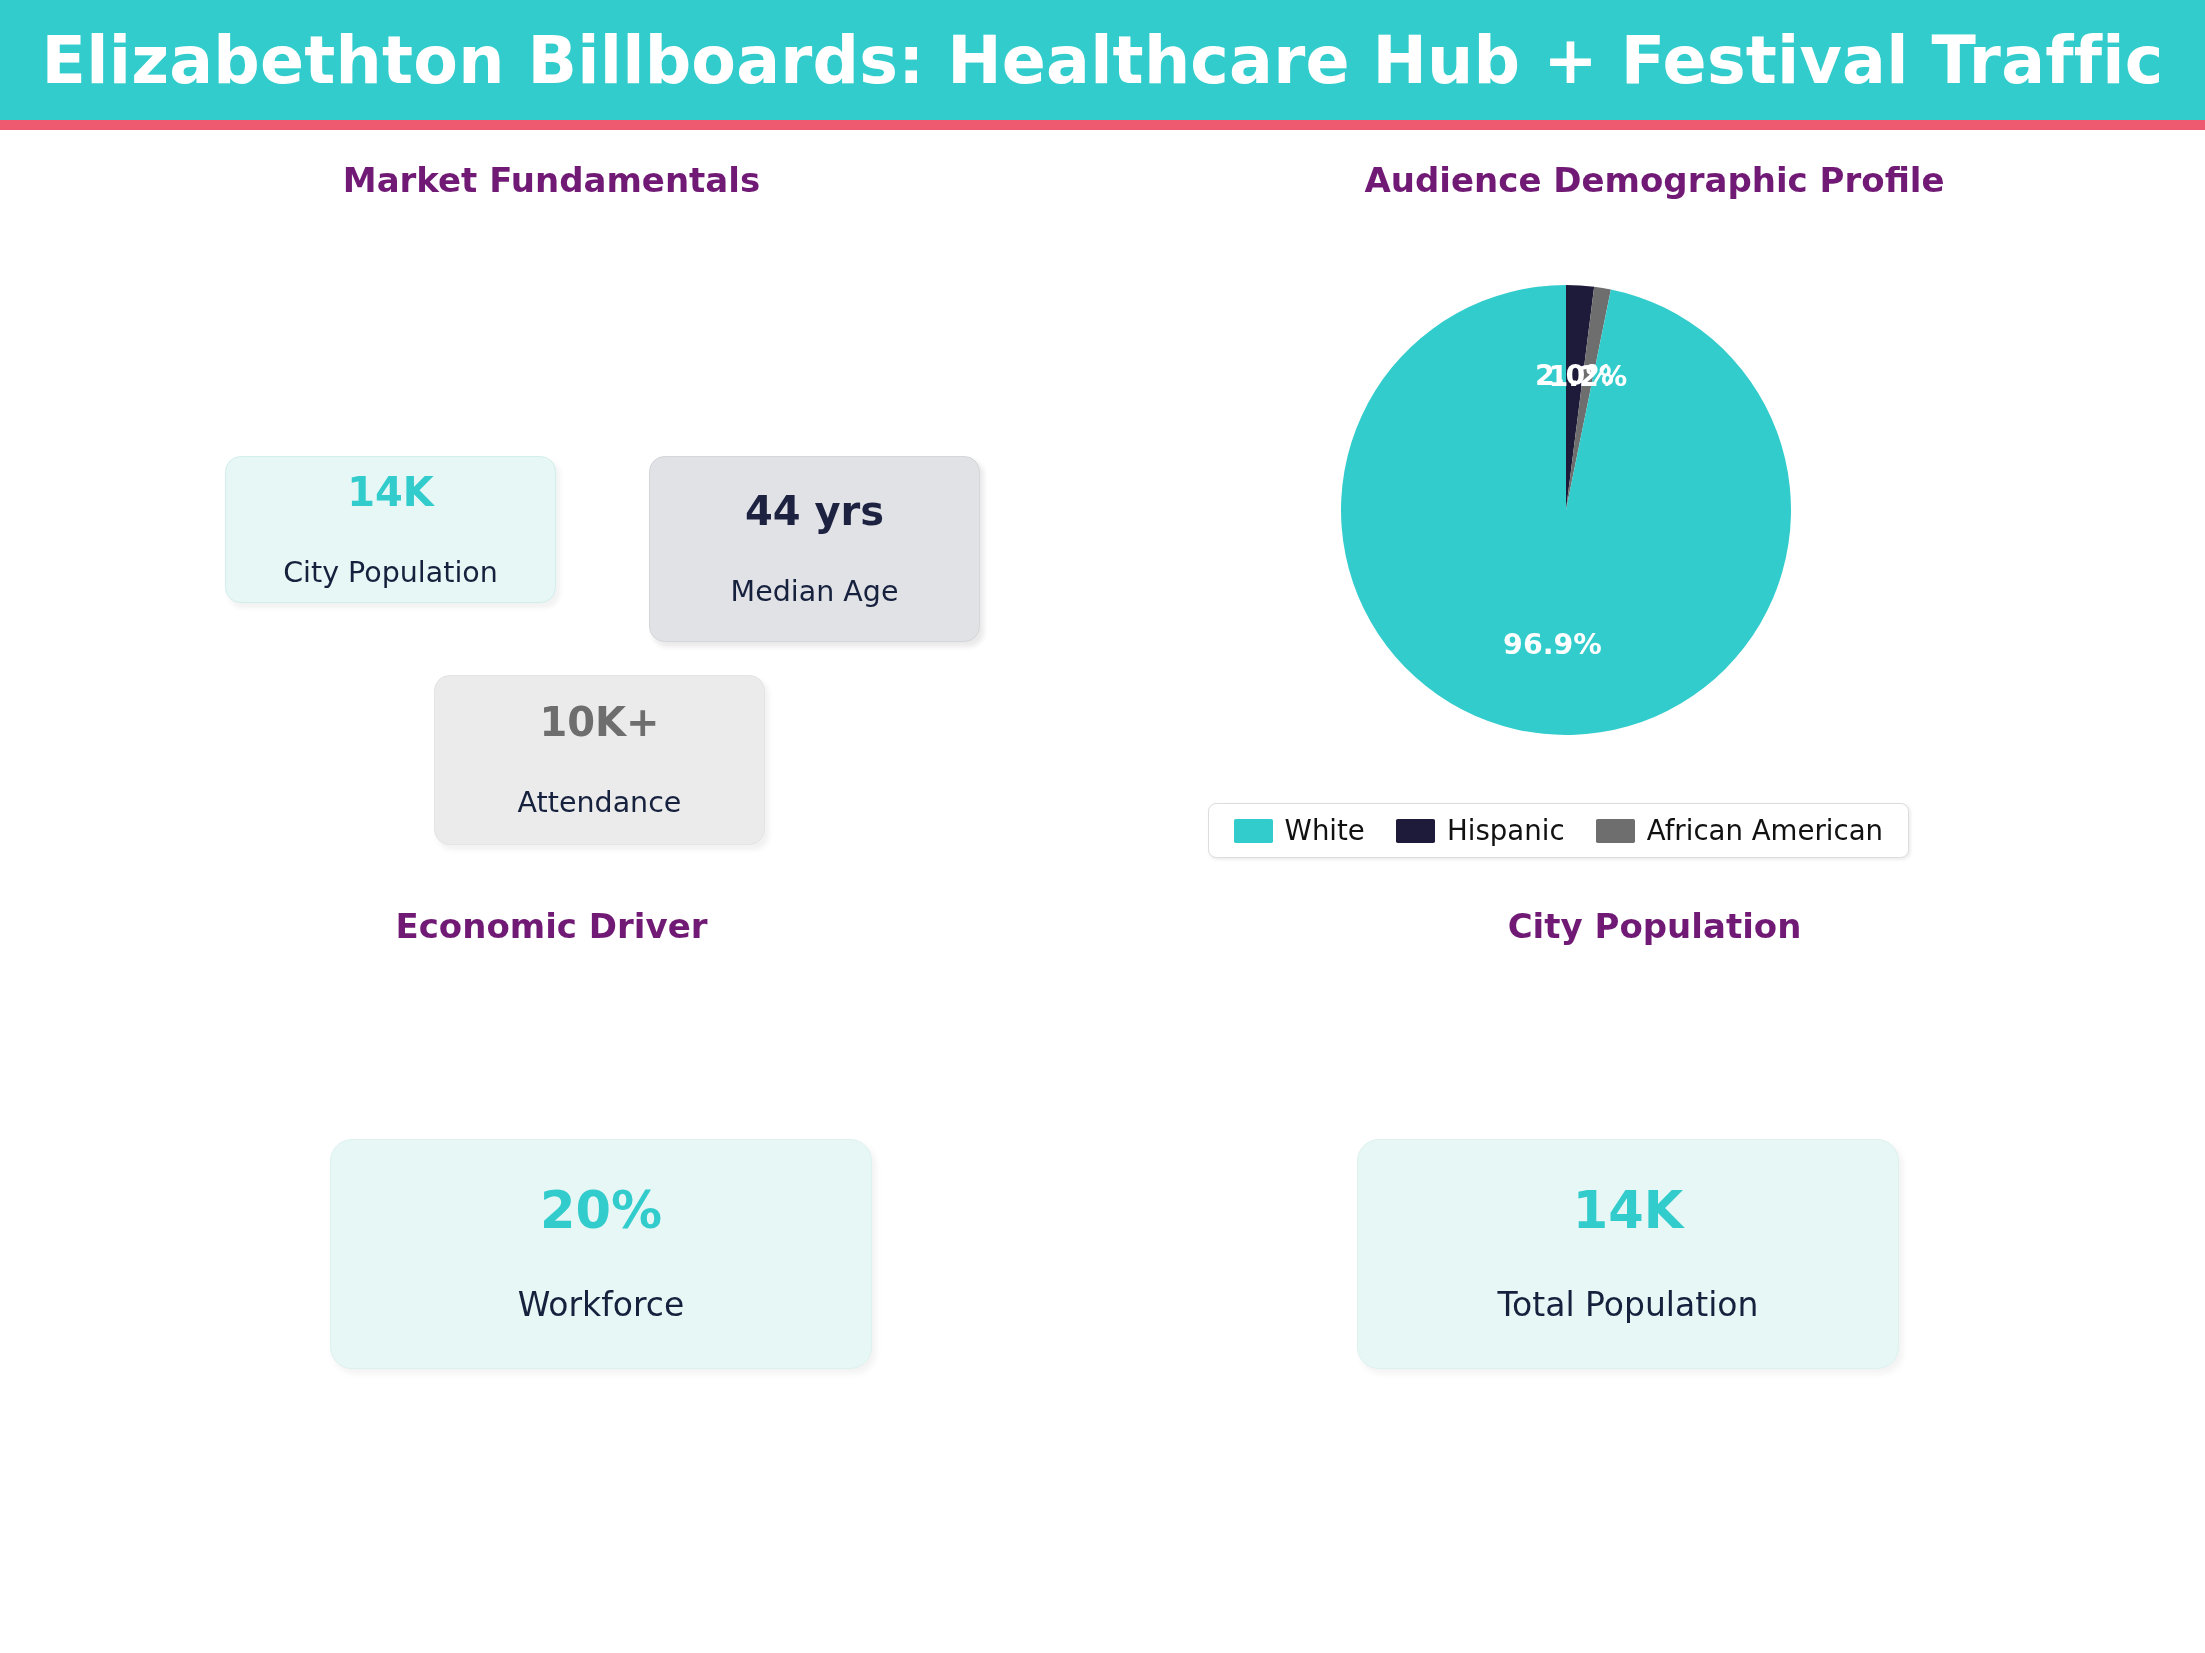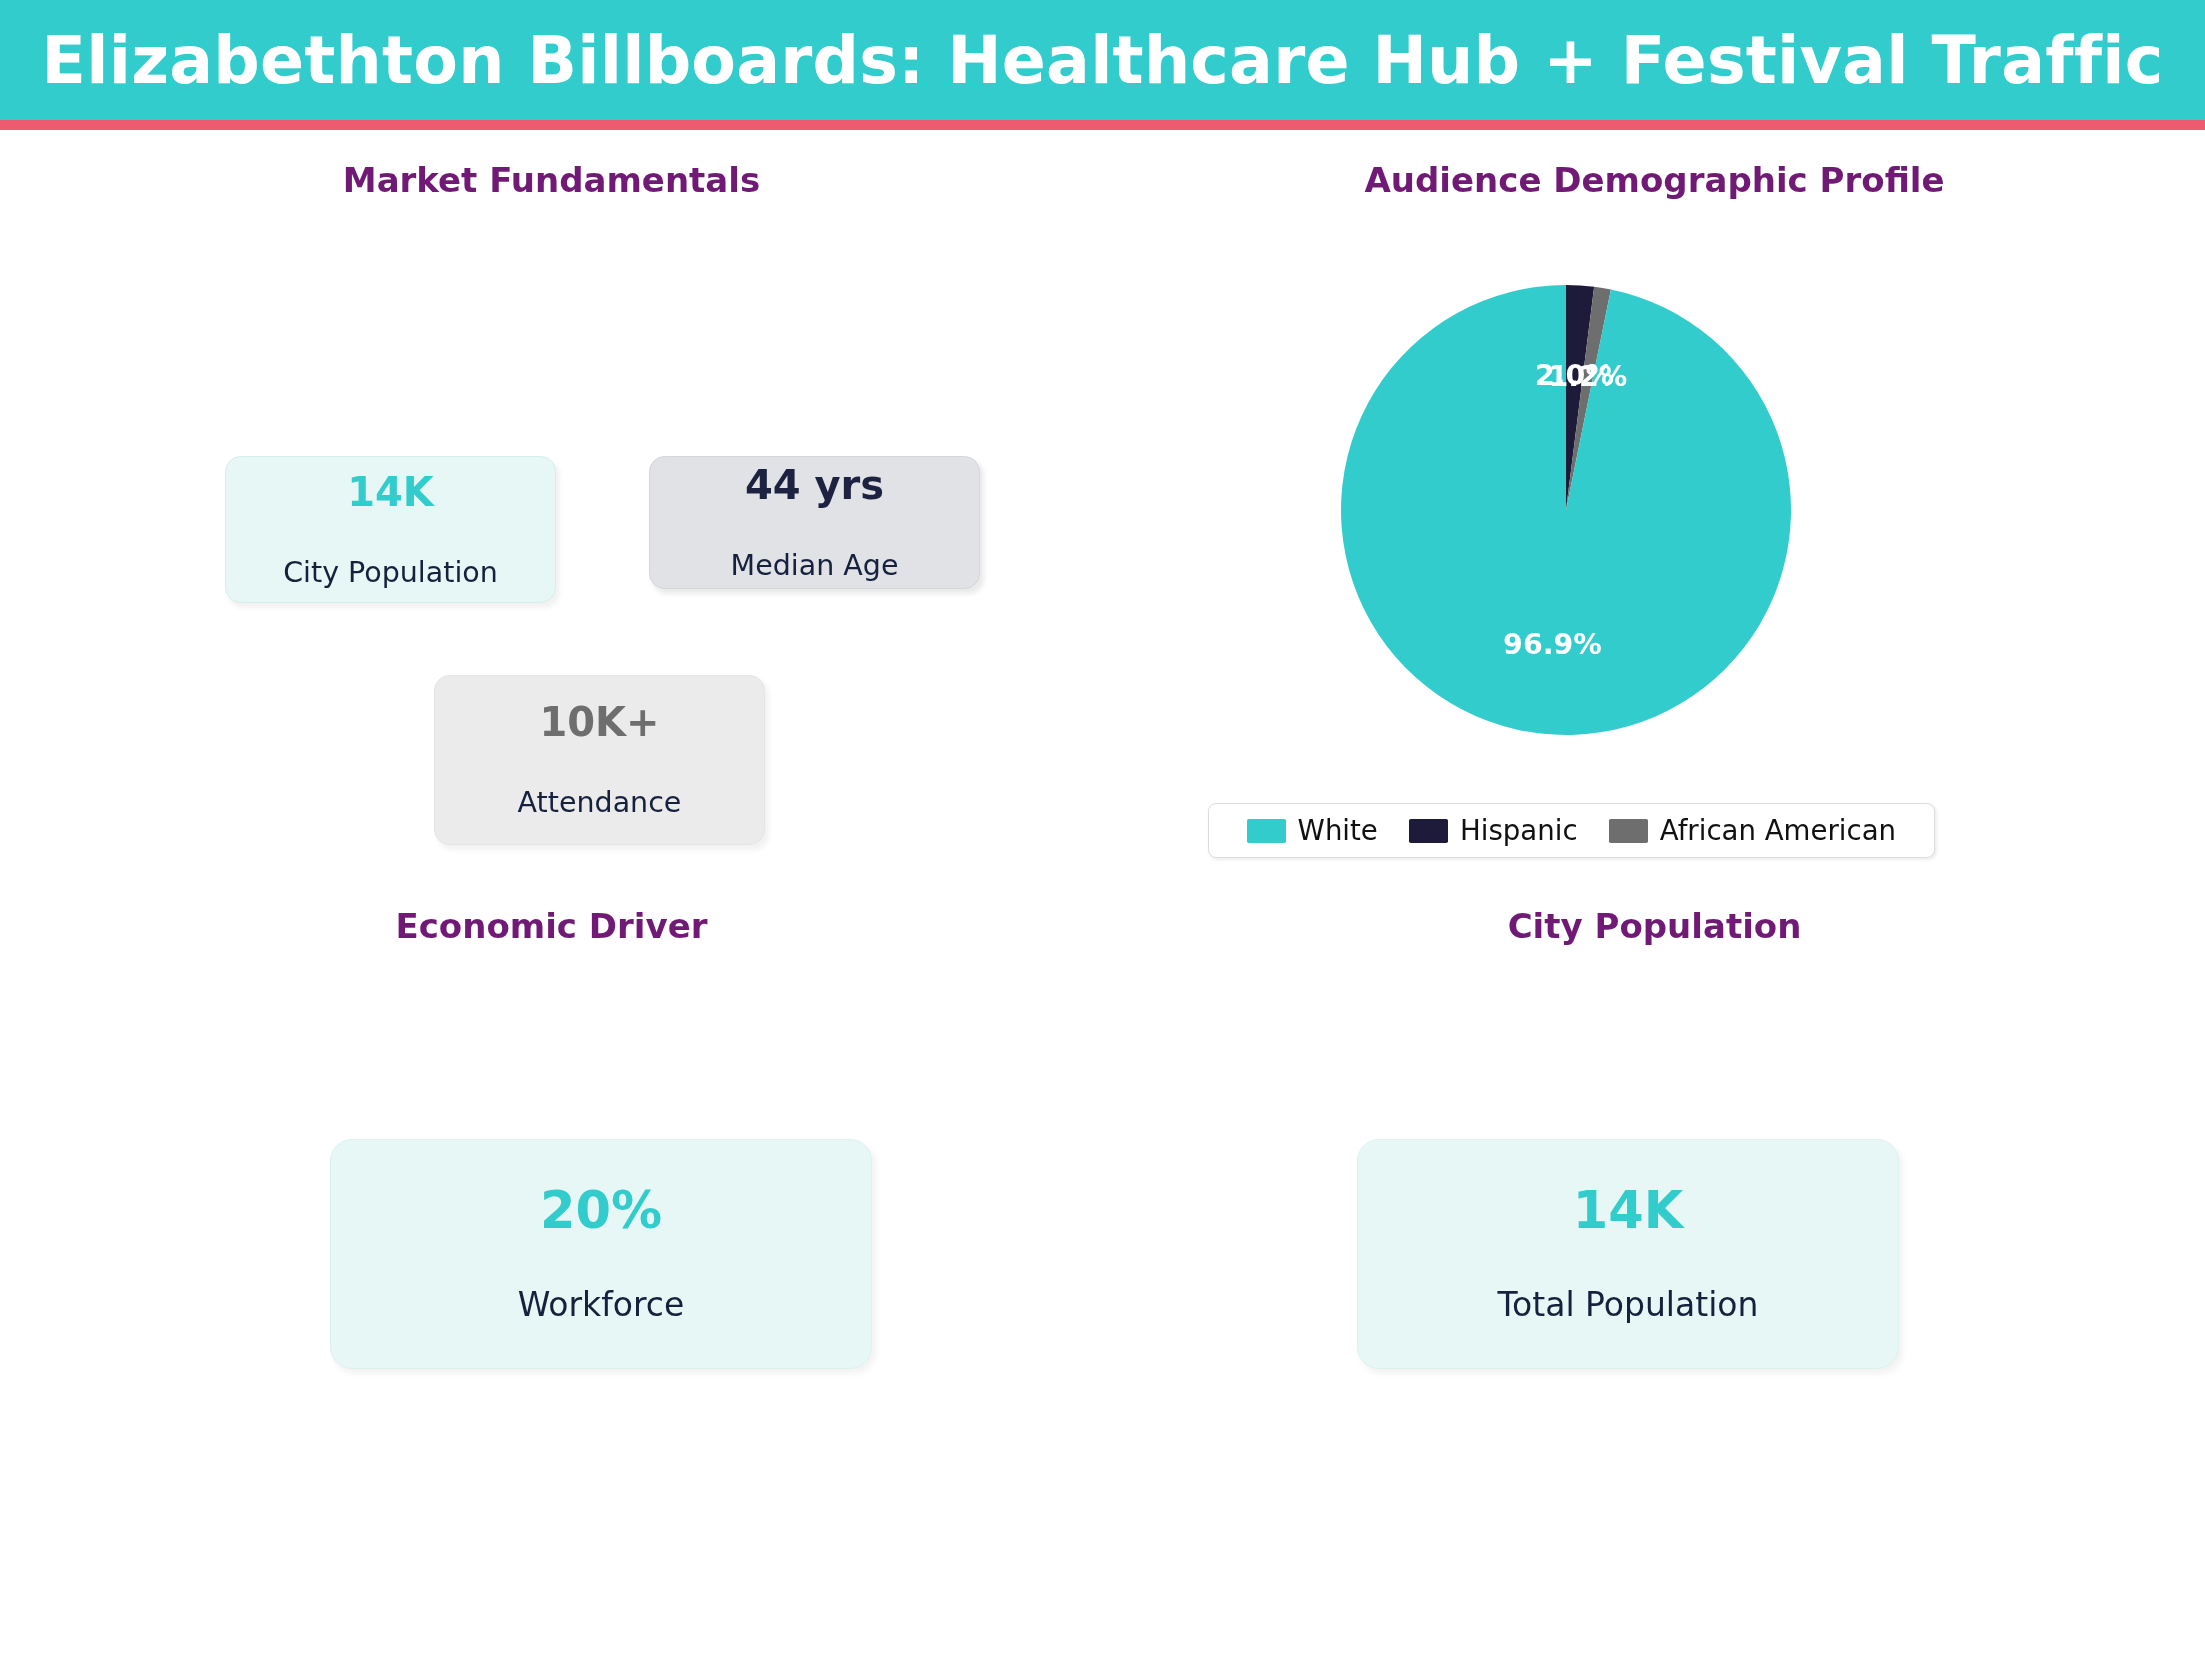--- a/index.html
+++ b/index.html
@@ -67,21 +67,21 @@
   
   #kpi-city-population{
     left:225px;top:318px;width:331px;height:147px;
     background:#e6f7f5;
     border:1.4px solid #d3efec;
     box-shadow:3.2px 4.1px 5px rgba(0,0,0,0.055);
   }
   #kpi-city-population .kpi-value{color:#33cccc;}
 
   #kpi-median-age{
-    left:649px;top:318px;width:331px;height:133px;
+    left:649px;top:318px;width:331px;height:186px;
     background:#e1e2e6;
     border:1.4px solid #d4d6da;
     box-shadow:3.2px 4.1px 5px rgba(0,0,0,0.085);
   }
   #kpi-median-age .kpi-value{color:#1c2240;}
 
   #kpi-attendance{
     left:434px;top:537px;width:331px;height:170px;
     background:#ebebeb;
     border:1.4px solid #e4e4e4;
@@ -113,21 +113,21 @@
     fill:#ffffff;font-size:62px;font-weight:bold;
     font-family:"DejaVu Sans","Liberation Sans",sans-serif;
     text-anchor:middle;dominant-baseline:central;
   }
 
   
   #pie-legend{
     position:absolute;left:1208px;top:803px;
     height:53px;
     display:flex;align-items:center;
-    padding:0 22px;
+    padding:0 9px;
     background:#ffffff;
     border:1.8px solid #dcdcdc;
     border-radius:8.3px;
     box-shadow:1.4px 1.8px 3.2px rgba(0,0,0,0.07);
   }
   .legend-item{display:flex;align-items:center;margin:0 15.6px;}
   .legend-swatch{
     width:39px;height:24px;border-radius:1.8px;margin-right:12px;
     flex:0 0 auto;
   }

